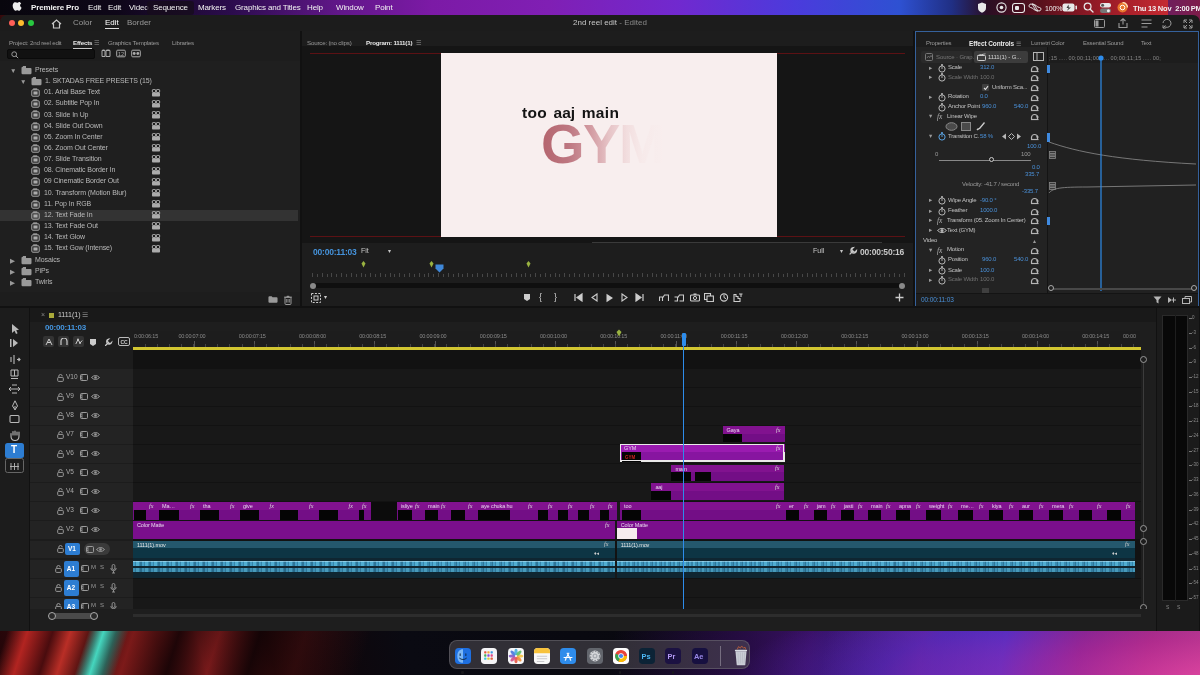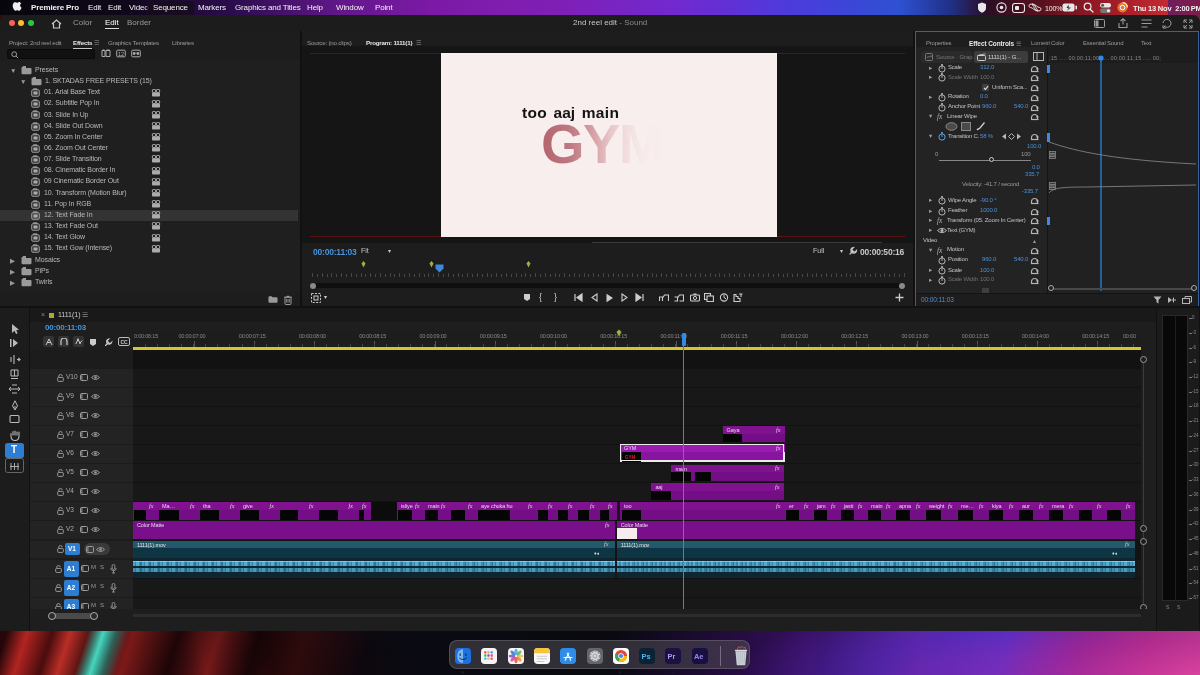--- a/index.html
+++ b/index.html
@@ -92,21 +92,21 @@
 </div>
 
 <div class="abs" id="appwin"></div>
 <div class="abs" id="titlebar">
 <span class="tl" style="left:8.5px;top:5px;background:#ff5f57;"></span>
 <span class="tl" style="left:18px;top:5px;background:#febc2e;"></span>
 <span class="tl" style="left:27.5px;top:5px;background:#28c840;"></span>
 <span class="abs" style="left:73px;top:3px;">Color</span>
 <span class="abs" style="left:105px;top:3px;color:#fff;border-bottom:1.5px solid #ddd;padding-bottom:1px;">Edit</span>
 <span class="abs" style="left:127px;top:3px;">Border</span>
-<span class="abs" style="left:573px;top:3px;color:#c5c5c5;">2nd reel edit <span style="color:#8a8a8a;">- Sound</span></span>
+<span class="abs" style="left:573px;top:3px;color:#c5c5c5;">2nd reel edit <span style="color:#8a8a8a;">- Edited</span></span>
 <svg class="abs" style="left:51px;top:3.5px;" width="11" height="10">
       <path d="M1 5 L5.5 1 L10 5 M2.5 4.5 V9 h6 V4.5" stroke="#c9c9c9" fill="none" stroke-width="1.2"></path>
     </svg>
 <svg class="abs" style="left:1094px;top:4px;" width="11" height="9">
       <rect x="0.5" y="0.5" width="10" height="8" rx="1" fill="none" stroke="#9b9b9b" stroke-width="1"></rect>
       <rect x="1.5" y="1.5" width="3" height="6" fill="#9b9b9b"></rect>
     </svg>
 <svg class="abs" style="left:1118px;top:3px;" width="10" height="11">
       <path d="M5 0.8 V6.5 M2.5 3 L5 0.8 L7.5 3" stroke="#9b9b9b" fill="none" stroke-width="1.1"></path>
       <path d="M1 5 v4.5 h8 V5" stroke="#9b9b9b" fill="none" stroke-width="1.1"></path>

